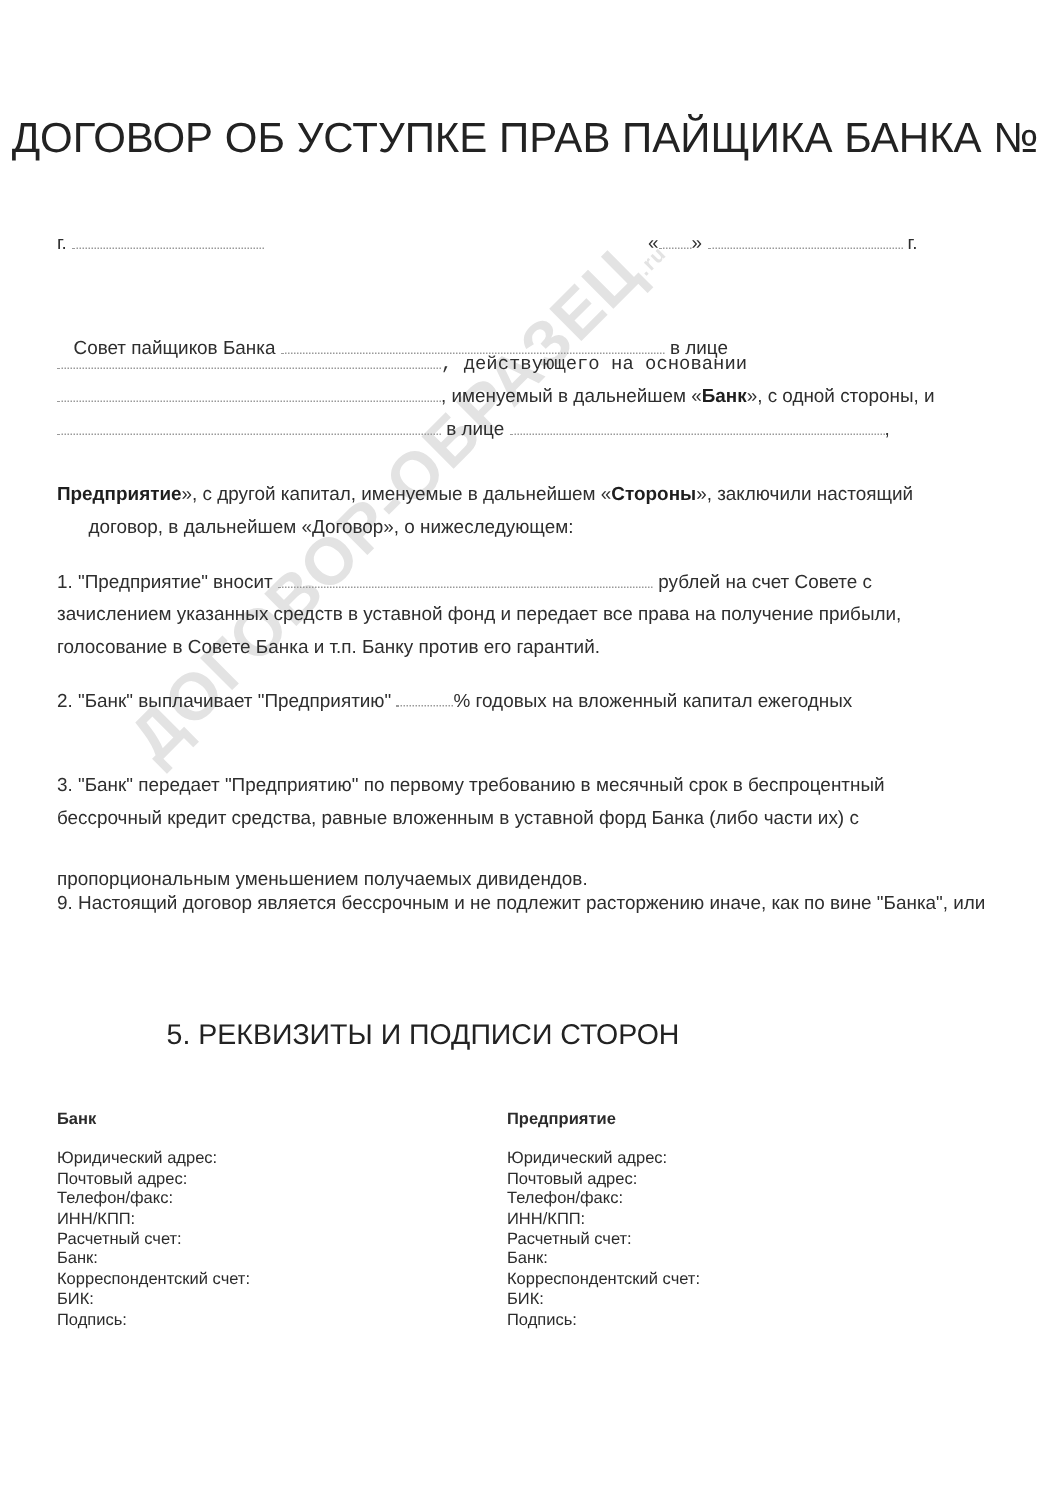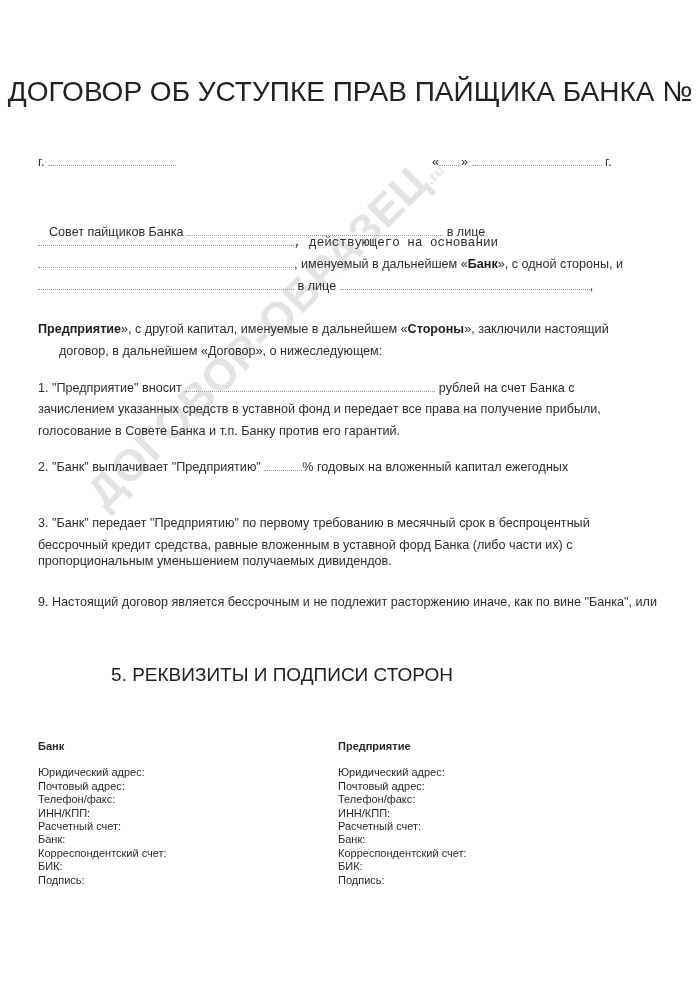--- a/index.html
+++ b/index.html
@@ -4,21 +4,21 @@
 <style>
   html, body { margin:0; padding:0; background:#ffffff; }
   body { width:700px; height:990px; position:relative; overflow:hidden;
          font-family:"Liberation Sans", sans-serif; color:#2b2b2b; }
   .page { position:absolute; left:0; top:0; width:700px; height:990px; background:#fff; }
   .title { position:absolute; left:0; width:700px; top:76px; text-align:center;
            font-size:28px; font-weight:normal; color:#222; letter-spacing:0; }
   .line { position:absolute; font-size:12.6px; white-space:nowrap; color:#2e2e2e; }
   .dots { display:inline-block; border-bottom:1px dotted #9a9a9a; height:11px; vertical-align:baseline; }
   b { font-weight:bold; color:#1e1e1e; }
-  .h5 { position:absolute; left:0; width:564px; top:664px; text-align:center; font-size:19px; color:#222; }
+  .h5 { position:absolute; left:0; width:564px; top:680px; text-align:center; font-size:19px; color:#222; }
   .req { position:absolute; font-size:11px; line-height:13.4px; color:#2b2b2b; }
   .req .head { font-weight:bold; margin-bottom:13px; }
   .req .sig { }
   .wm { position:absolute; left:95px; top:475px; font-size:44px; font-weight:bold;
         color:#e3e3e3; transform:rotate(-45deg); transform-origin:left center; white-space:nowrap;
         letter-spacing:1px; pointer-events:none; }
   .wm small { font-size:14px; }
 </style>
 </head>
 <body>
@@ -56,33 +56,33 @@
     <span class="dots" style="width:250px"></span><span>,</span>
   </div>
   <div class="line" style="left:38px; top:322px;">
     <b>Предприятие</b><span>», с другой капитал, именуемые в дальнейшем «</span><b>Стороны</b><span>», заключили настоящий</span>
   </div>
   <div class="line" style="left:21px; top:344px;margin-left:38px;">договор, в дальнейшем «Договор», о нижеследующем:</div>
 
   <div class="line" style="left:38px; top:380px;">
     <span>1. "Предприятие" вносит</span>
     <span class="dots" style="width:250px"></span>
-    <span>рублей на счет Банка с</span>
+    <span>рублей на счет Совете с</span>
   </div>
   <div class="line" style="left:38px; top:402px;">зачислением указанных средств в уставной фонд и передает все права на получение прибыли,</div>
   <div class="line" style="left:38px; top:424px;">голосование в Совете Банка и т.п. Банку против его гарантий.</div>
 
   <div class="line" style="left:38px; top:459px;">
     <span>2. "Банк" выплачивает "Предприятию"</span>
     <span class="dots" style="width:38px"></span><span>% годовых на вложенный капитал ежегодных</span>
   </div>
 
   <div class="line" style="left:38px; top:516px;">3. "Банк" передает "Предприятию" по первому требованию в месячный срок в беспроцентный</div>
   <div class="line" style="left:38px; top:538px;">бессрочный кредит средства, равные вложенным в уставной форд Банка (либо части их) с</div>
-  <div class="line" style="left:38px; top:554px;">пропорциональным уменьшением получаемых дивидендов.</div>
+  <div class="line" style="left:38px; top:579px;">пропорциональным уменьшением получаемых дивидендов.</div>
 
   <div class="line" style="left:38px; top:595px;">9. Настоящий договор является бессрочным и не подлежит расторжению иначе, как по вине "Банка", или</div>
 
   <div class="h5">5. РЕКВИЗИТЫ И ПОДПИСИ СТОРОН</div>
 
   <div class="req" style="left:38px; top:740px;">
     <div class="head">Банк</div>
     <div>Юридический адрес:</div>
     <div>Почтовый адрес:</div>
     <div>Телефон/факс:</div>

